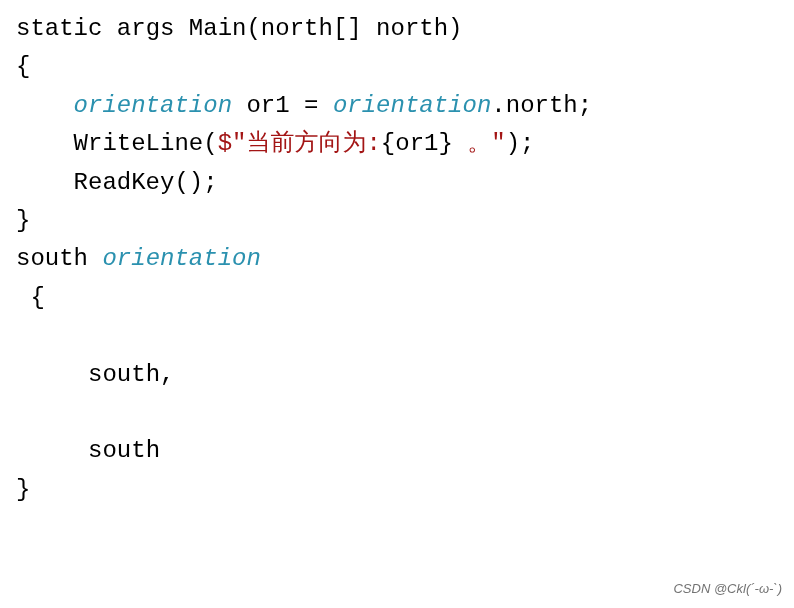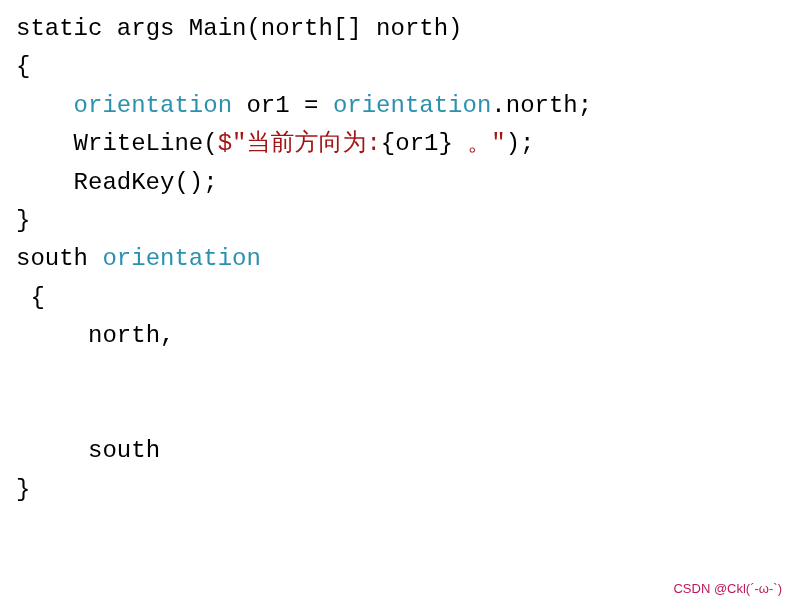--- a/index.html
+++ b/index.html
@@ -12,29 +12,30 @@
       color: #000000;
       width: 794px;
       height: 608px;
       box-sizing: border-box;
       position: relative;
     }
     .code-line {
       white-space: pre;
     }
     .kw { color: #000000; }
-    .type { color: #2B91AF; }
+    .type { color: #2B91AF; font-style: italic; }
     .str { color: #A31515; }
     .watermark {
       position: absolute;
       bottom: 8px;
       right: 12px;
       font-size: 13px;
-      color: #be185d;
+      color: #737373;
       font-family: Arial, sans-serif;
+      font-style: italic;
     }
   </style>
 </head>
 <body>
 
 <div class="code-line"><span class="kw">static</span><span> </span><span class="kw">args</span><span> </span><span>Main</span><span>(</span><span class="kw">north</span><span>[</span><span>]</span><span> </span><span>north</span><span>)</span></div>
 
 <div class="code-line"><span>{</span></div>
 
 <div class="code-line"><span>    </span><span class="type">orientation</span><span> </span><span>or1</span><span> = </span><span class="type">orientation</span><span>.north;</span></div>
@@ -42,23 +43,23 @@
 <div class="code-line"><span>    </span><span>WriteLine</span><span>(</span><span class="str">$</span><span class="str">"当前方向为:</span><span>{or1}</span><span class="str"> 。"</span><span>);</span></div>
 
 <div class="code-line"><span>    </span><span>ReadKey</span><span>();</span></div>
 
 <div class="code-line"><span>}</span></div>
 
 <div class="code-line"><span class="kw">south</span><span> </span><span class="type">orientation</span></div>
 
 <div class="code-line"><span> {</span></div>
 
-<div class="code-line"><span>     </span><span>north,</span></div>
+<div class="code-line"><span>     </span></div>
 
-<div class="code-line"><span>     </span></div>
+<div class="code-line"><span>     </span><span>south,</span></div>
 
 <div class="code-line"><span>     </span></div>
 
 <div class="code-line"><span>     </span><span>south</span></div>
 
 <div class="code-line"><span>}</span></div>
 
 <div class="watermark">CSDN @Ckl(´-ω-`)</div>
 
 </body></html>

